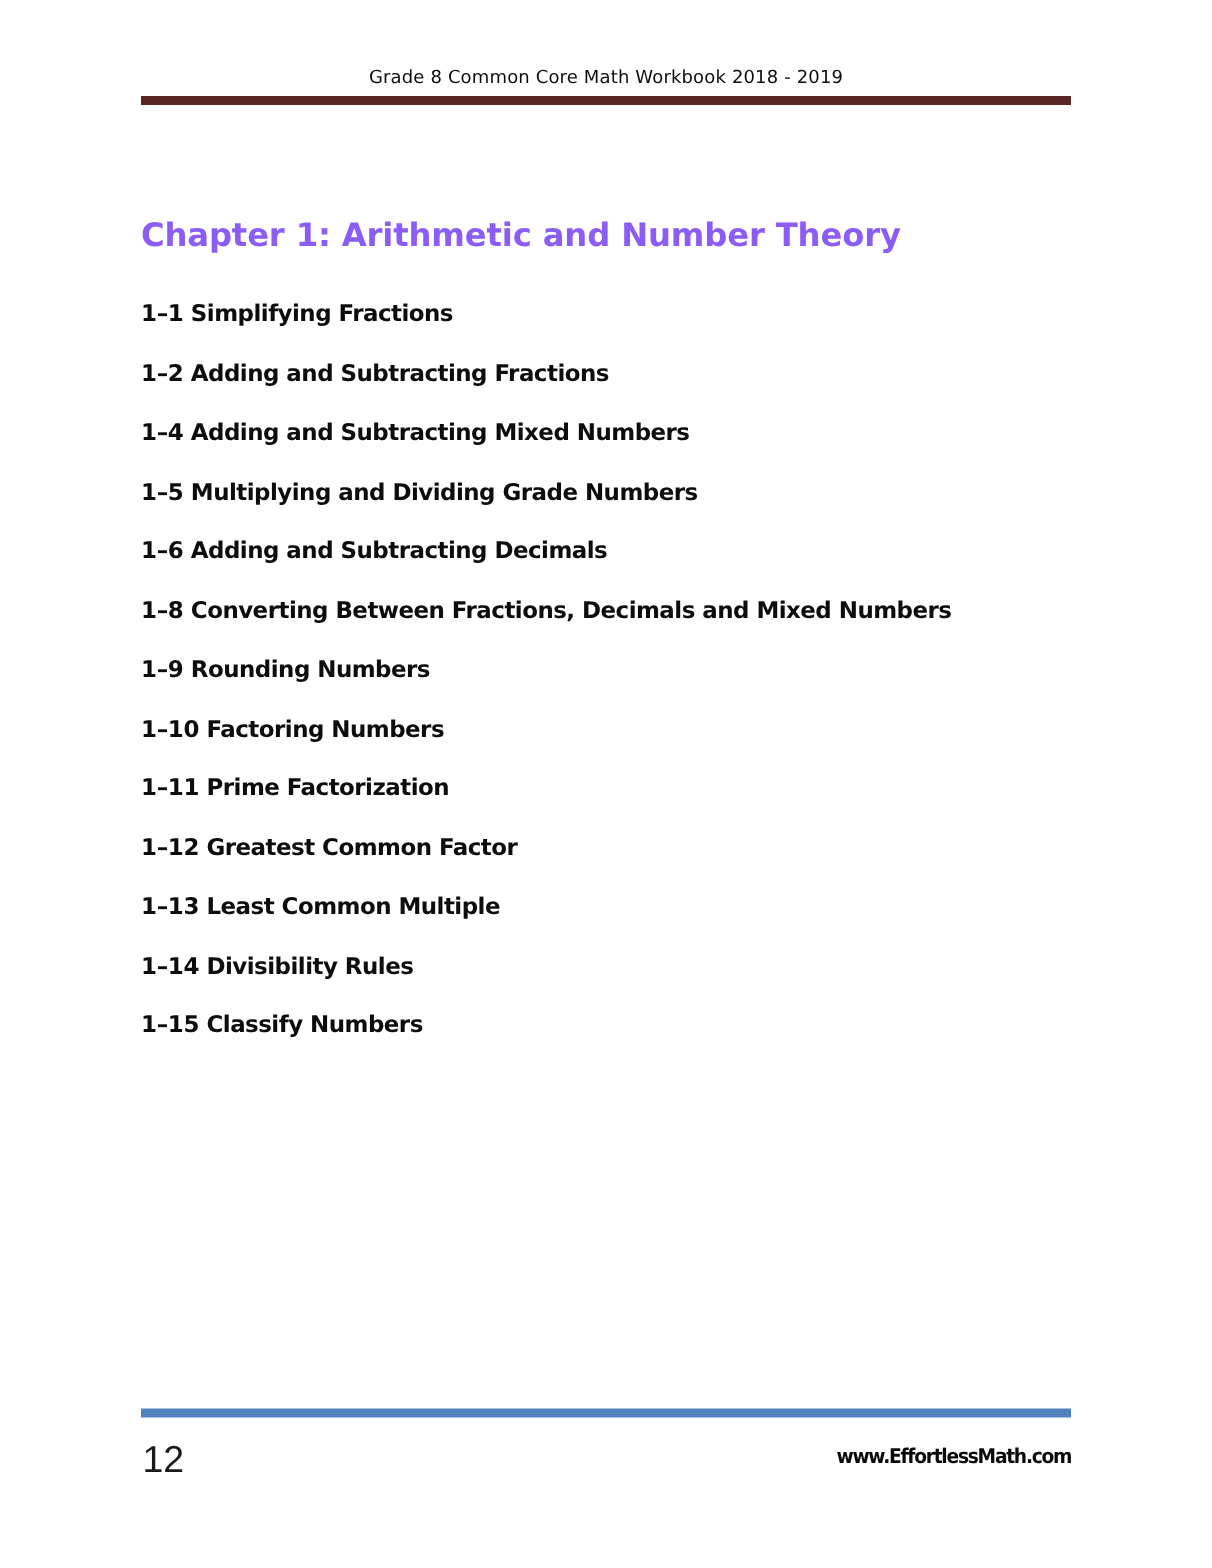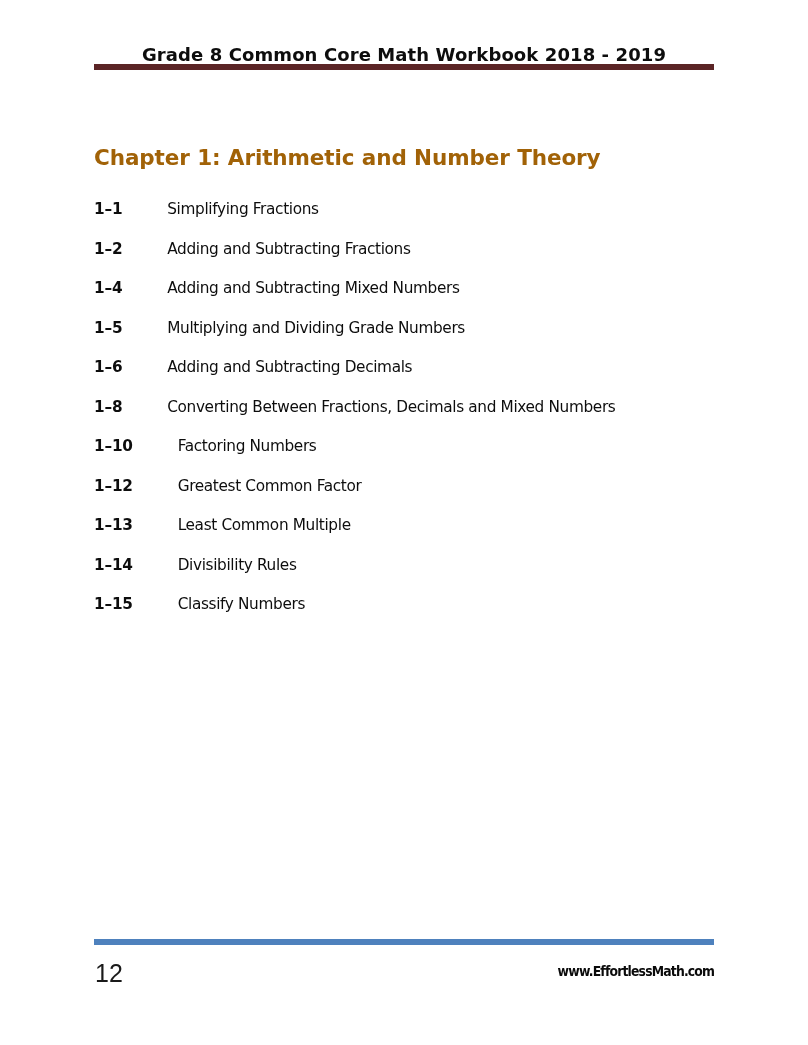--- a/index.html
+++ b/index.html
@@ -23,22 +23,22 @@
   }
 
   
   .running-head {
     position: absolute;
     left: 94px;
     top: 44px;
     width: 620px;
     text-align: center;
     font-family: "DejaVu Sans", sans-serif;
-    font-weight: bold;
-    font-size: 18px;
+    font-weight: normal;
+    font-size: 12px;
     letter-spacing: 0.1px;
     color: #0d0d0d;
     white-space: nowrap;
   }
   .header-rule {
     position: absolute;
     left: 94px;
     top: 64px;
     width: 620px;
     height: 6px;
@@ -47,21 +47,21 @@
 
   
   .chapter-title {
     position: absolute;
     left: 94px;
     top: 131px;
     font-family: "DejaVu Sans", sans-serif;
     font-weight: bold;
     font-size: 21.5px;
     letter-spacing: -0.1px;
-    color: #a16207;
+    color: #8b5cf6;
     white-space: nowrap;
   }
 
   
   .toc {
     position: absolute;
     left: 94px;
     top: 200px;
     width: 640px;
   }
@@ -71,23 +71,22 @@
     font-size: 15.3px;
     color: #0d0d0d;
     white-space: nowrap;
     font-family: "DejaVu Sans", sans-serif;
   }
   .toc-num {
     font-weight: bold;
     letter-spacing: -0.2px;
   }
   .toc-label {
-    font-weight: normal;
+    font-weight: bold;
     letter-spacing: -0.35px;
-    margin-left: 40px;
   }
 
   
   .footer-rule {
     position: absolute;
     left: 94px;
     top: 939px;
     width: 620px;
     height: 6px;
     background: #4E81BD;
@@ -128,21 +127,23 @@
 
   <h1 class="chapter-title">Chapter 1: Arithmetic and Number Theory</h1>
 
   <div class="toc">
       <div class="toc-entry"><span class="toc-num">1–1</span> <span class="toc-label">Simplifying Fractions</span></div>
       <div class="toc-entry"><span class="toc-num">1–2</span> <span class="toc-label">Adding and Subtracting Fractions</span></div>
       <div class="toc-entry"><span class="toc-num">1–4</span> <span class="toc-label">Adding and Subtracting Mixed Numbers</span></div>
       <div class="toc-entry"><span class="toc-num">1–5</span> <span class="toc-label">Multiplying and Dividing Grade Numbers</span></div>
       <div class="toc-entry"><span class="toc-num">1–6</span> <span class="toc-label">Adding and Subtracting Decimals</span></div>
       <div class="toc-entry"><span class="toc-num">1–8</span> <span class="toc-label">Converting Between Fractions, Decimals and Mixed Numbers</span></div>
+      <div class="toc-entry"><span class="toc-num">1–9</span> <span class="toc-label">Rounding Numbers</span></div>
       <div class="toc-entry"><span class="toc-num">1–10</span> <span class="toc-label">Factoring Numbers</span></div>
+      <div class="toc-entry"><span class="toc-num">1–11</span> <span class="toc-label">Prime Factorization</span></div>
       <div class="toc-entry"><span class="toc-num">1–12</span> <span class="toc-label">Greatest Common Factor</span></div>
       <div class="toc-entry"><span class="toc-num">1–13</span> <span class="toc-label">Least Common Multiple</span></div>
       <div class="toc-entry"><span class="toc-num">1–14</span> <span class="toc-label">Divisibility Rules</span></div>
       <div class="toc-entry"><span class="toc-num">1–15</span> <span class="toc-label">Classify Numbers</span></div>
     </div>
 
   <div class="footer-rule" style="background: rgb(78, 129, 189);"></div>
 
   <div class="page-number">12</div>
 

